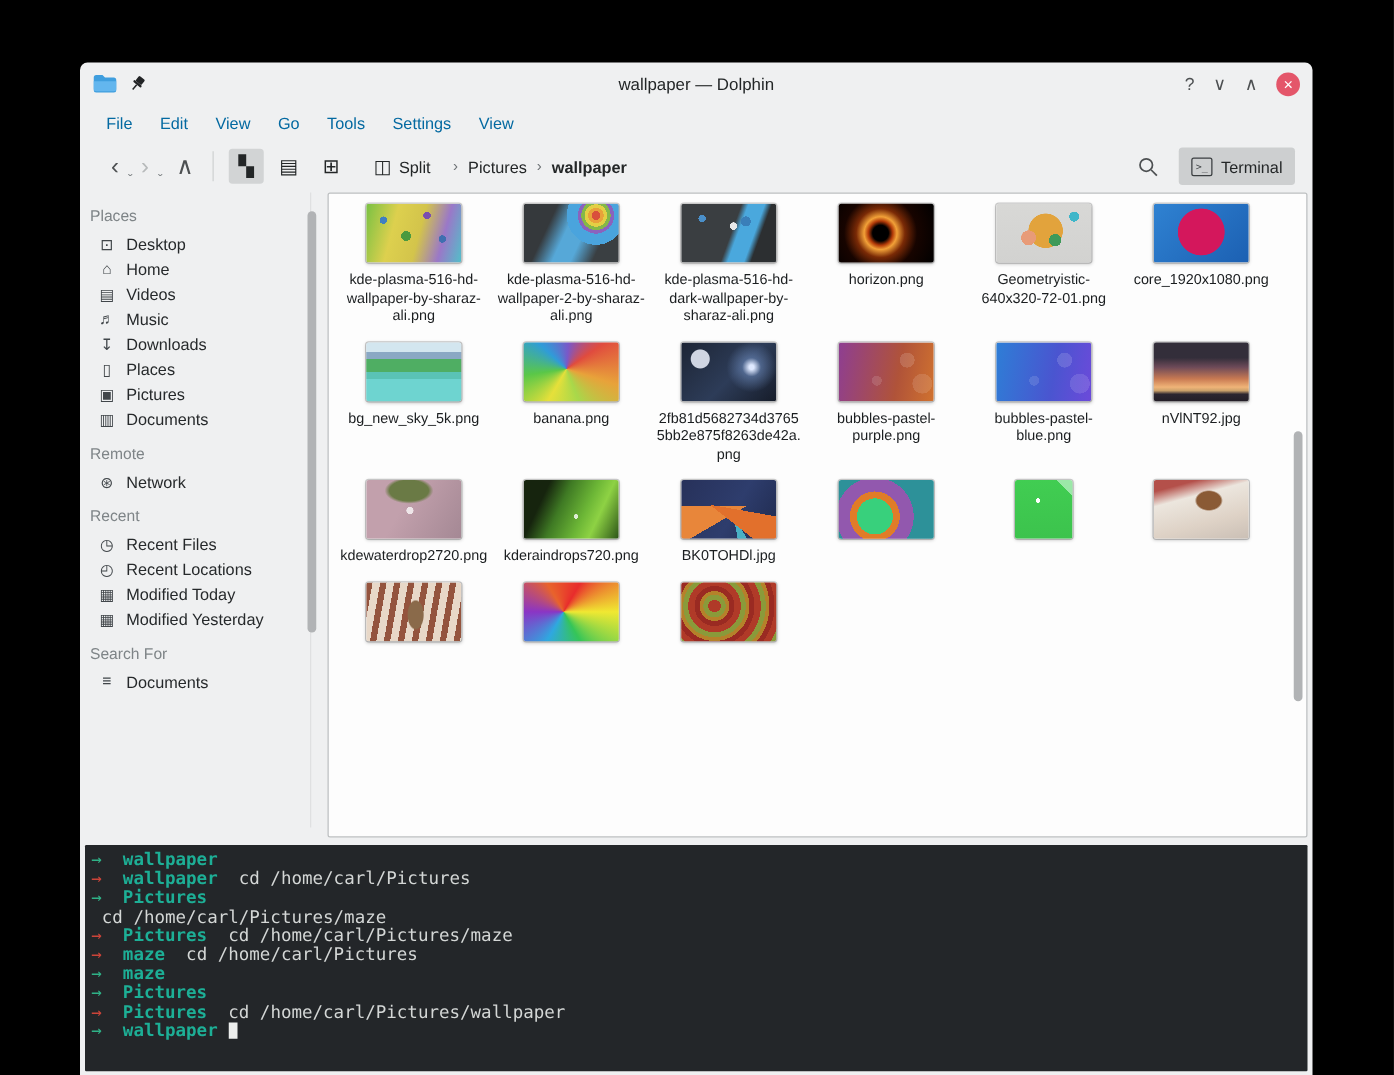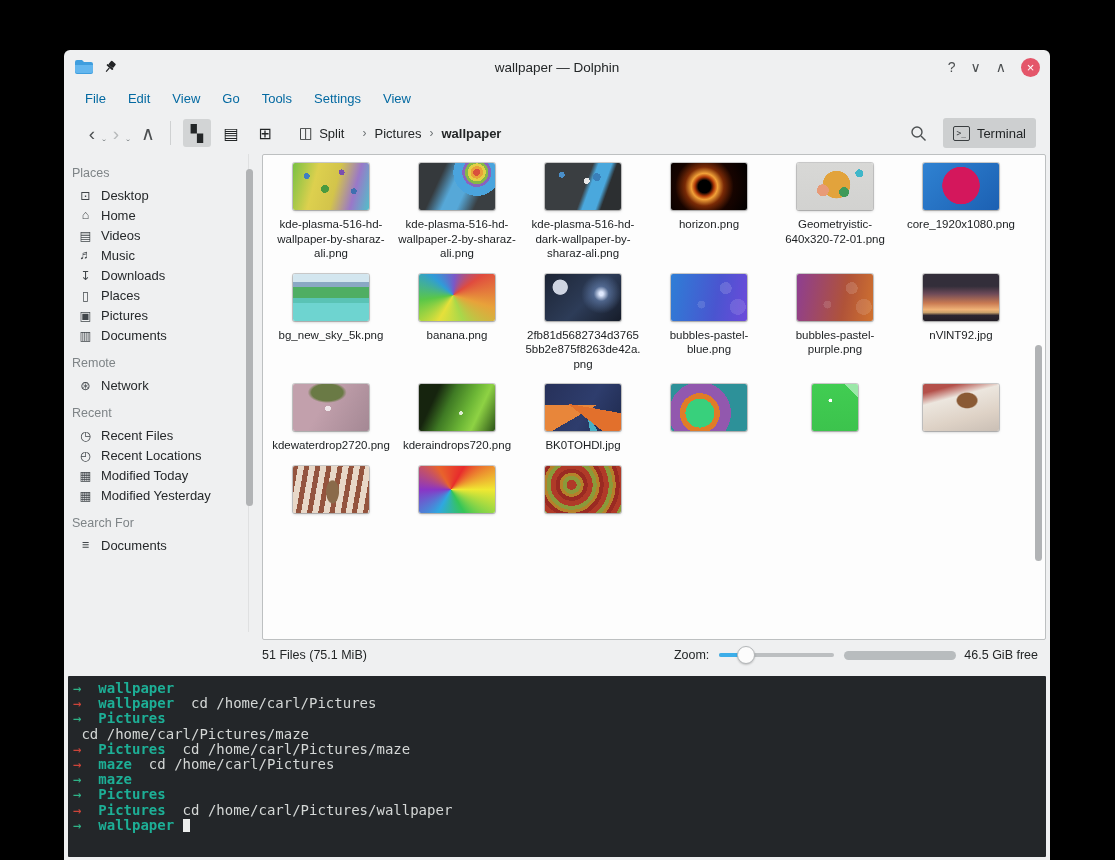--- a/index.html
+++ b/index.html
@@ -271,26 +271,26 @@
           </div>
           <div class="file-item">
             <div class="file-thumb" style="background: conic-gradient(from 210deg at 45% 45%, rgb(230, 224, 58), rgb(90, 199, 72), rgb(47, 156, 216), rgb(122, 88, 200), rgb(224, 75, 62), rgb(232, 162, 58), rgb(168, 216, 74), rgb(230, 224, 58));"></div>
             <div class="file-label">banana.png</div>
           </div>
           <div class="file-item">
             <div class="file-thumb" style="background: radial-gradient(8px at 20% 28%, rgb(207, 213, 226) 0px, rgb(207, 213, 226) 90%, rgba(0, 0, 0, 0)), radial-gradient(circle at 74% 42%, rgb(223, 233, 255) 0px, rgb(223, 233, 255) 3%, rgba(110, 140, 190, 0.55) 12%, rgba(0, 0, 0, 0) 32%), linear-gradient(135deg, rgb(29, 37, 53), rgb(45, 60, 88) 55%, rgb(22, 28, 41) 100%);"></div>
             <div class="file-label">2fb81d5682734d37655bb2e875f8263de42a.png</div>
           </div>
           <div class="file-item">
+            <div class="file-thumb" style="background: radial-gradient(6px at 72% 30%, rgba(255, 255, 255, 0.14) 98%, transparent), radial-gradient(4px at 40% 65%, rgba(255, 255, 255, 0.12) 98%, transparent), radial-gradient(8px at 88% 70%, rgba(255, 255, 255, 0.12) 98%, transparent), linear-gradient(100deg, rgb(142, 62, 146), rgb(176, 83, 57) 62%, rgb(208, 114, 47) 100%);"></div>
+            <div class="file-label">bubbles-pastel-purple.png</div>
+          </div>
+          <div class="file-item">
             <div class="file-thumb" style="background: radial-gradient(6px at 72% 30%, rgba(255, 255, 255, 0.14) 98%, transparent), radial-gradient(4px at 40% 65%, rgba(255, 255, 255, 0.12) 98%, transparent), radial-gradient(8px at 88% 70%, rgba(255, 255, 255, 0.12) 98%, transparent), linear-gradient(100deg, rgb(46, 126, 214), rgb(74, 85, 208) 60%, rgb(108, 74, 218) 100%);"></div>
             <div class="file-label">bubbles-pastel-blue.png</div>
-          </div>
-          <div class="file-item">
-            <div class="file-thumb" style="background: radial-gradient(6px at 72% 30%, rgba(255, 255, 255, 0.14) 98%, transparent), radial-gradient(4px at 40% 65%, rgba(255, 255, 255, 0.12) 98%, transparent), radial-gradient(8px at 88% 70%, rgba(255, 255, 255, 0.12) 98%, transparent), linear-gradient(100deg, rgb(142, 62, 146), rgb(176, 83, 57) 62%, rgb(208, 114, 47) 100%);"></div>
-            <div class="file-label">bubbles-pastel-purple.png</div>
           </div>
           <div class="file-item">
             <div class="file-thumb" style="background: linear-gradient(rgb(51, 46, 58) 0px, rgb(51, 46, 58) 26%, rgb(109, 74, 88) 42%, rgb(201, 122, 82) 62%, rgb(240, 180, 120) 76%, rgb(202, 160, 106) 82%, rgb(44, 38, 48) 88%, rgb(36, 31, 40) 100%);"></div>
             <div class="file-label">nVlNT92.jpg</div>
           </div>
           <div class="file-item">
             <div class="file-thumb" style="background: radial-gradient(3px at 46% 52%, rgba(255, 255, 255, 0.75) 90%, transparent), radial-gradient(26px 14px at 45% 18%, rgb(106, 122, 69) 0px, rgb(106, 122, 69) 60%, rgba(0, 0, 0, 0) 75%), linear-gradient(120deg, rgb(194, 160, 172) 0px, rgb(194, 160, 172) 40%, rgb(179, 148, 160) 70%, rgb(164, 136, 148) 100%);"></div>
             <div class="file-label">kdewaterdrop2720.png</div>
           </div>
           <div class="file-item">
@@ -319,33 +319,20 @@
           <div class="file-item">
             <div class="file-thumb" style="background: repeating-radial-gradient(circle at 35% 40%, rgb(176, 58, 40) 0px, rgb(176, 58, 40) 5px, rgb(138, 154, 58) 5px, rgb(138, 154, 58) 9px, rgb(181, 129, 42) 9px, rgb(181, 129, 42) 12px, rgb(154, 42, 34) 12px, rgb(154, 42, 34) 16px);"></div>
           </div>
         </div>
       <div class="view-scroll">
         <span class="thumb"></span>
       </div>
     </div>
   </div>
 
-  <div class="statusbar">
-    <span>51 Files (75.1 MiB)</span>
-    <span class="sb-right">
-      <span class="zoom-label">Zoom:</span>
-      <span class="zoom-slider">
-        <span class="zoom-track"></span>
-        <span class="zoom-fill"></span>
-        <span class="zoom-handle"></span>
-      </span>
-      <span class="capacity"><span class="fill"></span></span>
-      <span>46.5 GiB free</span>
-    </span>
-  </div>
 
   <div class="terminal">
       <div class="tline"><span class="t-green">→</span>  <span class="t-dir">wallpaper</span></div>
       <div class="tline"><span class="t-red">→</span>  <span class="t-dir">wallpaper</span><span>  cd /home/carl/Pictures</span></div>
       <div class="tline"><span class="t-green">→</span>  <span class="t-dir">Pictures</span></div>
       <div class="tline"><span> cd /home/carl/Pictures/maze</span></div>
       <div class="tline"><span class="t-red">→</span>  <span class="t-dir">Pictures</span><span>  cd /home/carl/Pictures/maze</span></div>
       <div class="tline"><span class="t-red">→</span>  <span class="t-dir">maze</span><span>  cd /home/carl/Pictures</span></div>
       <div class="tline"><span class="t-green">→</span>  <span class="t-dir">maze</span></div>
       <div class="tline"><span class="t-green">→</span>  <span class="t-dir">Pictures</span></div>

